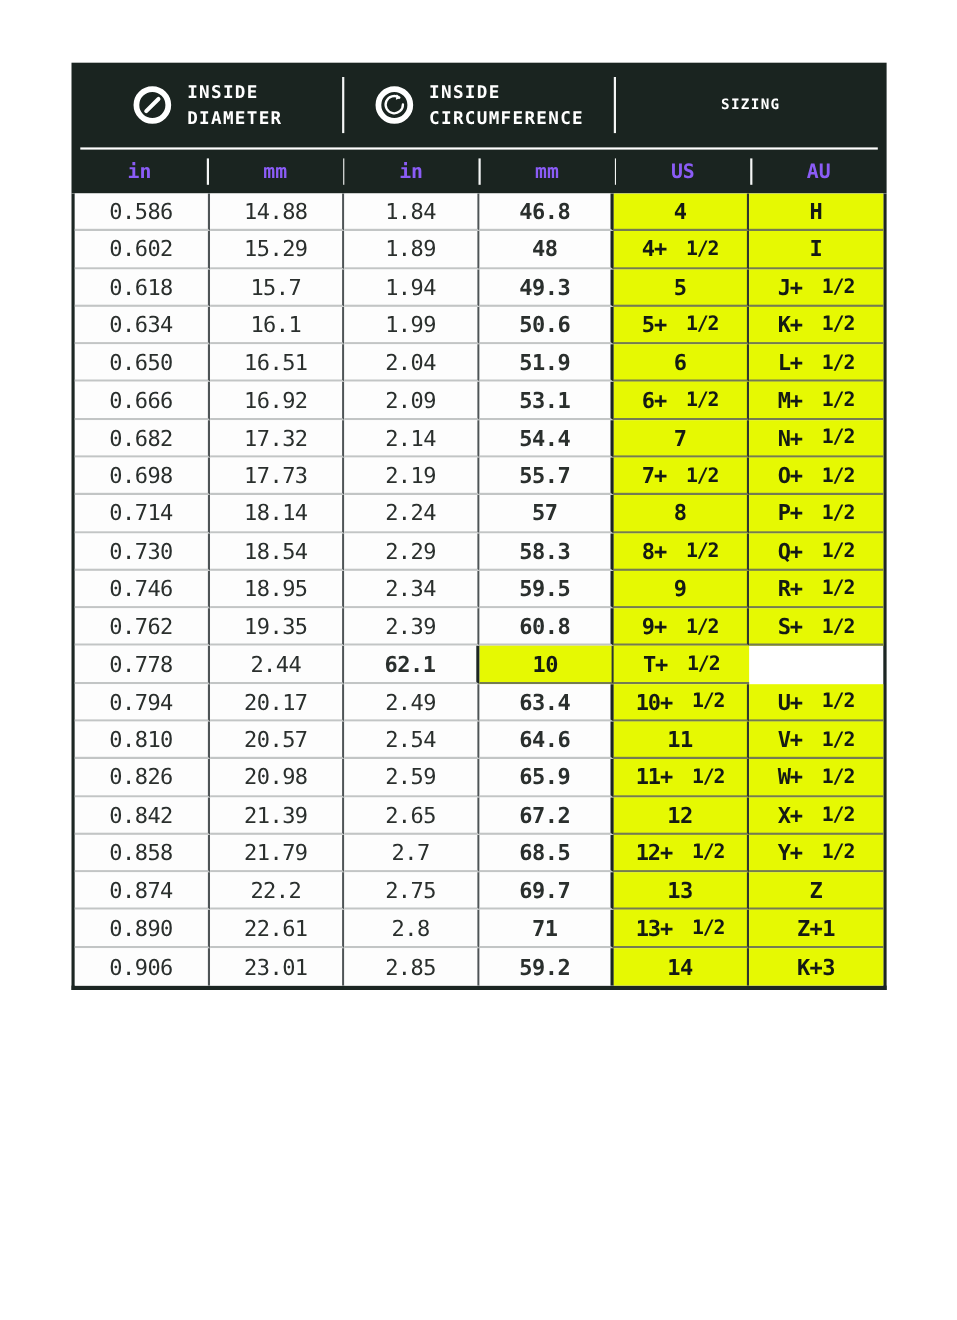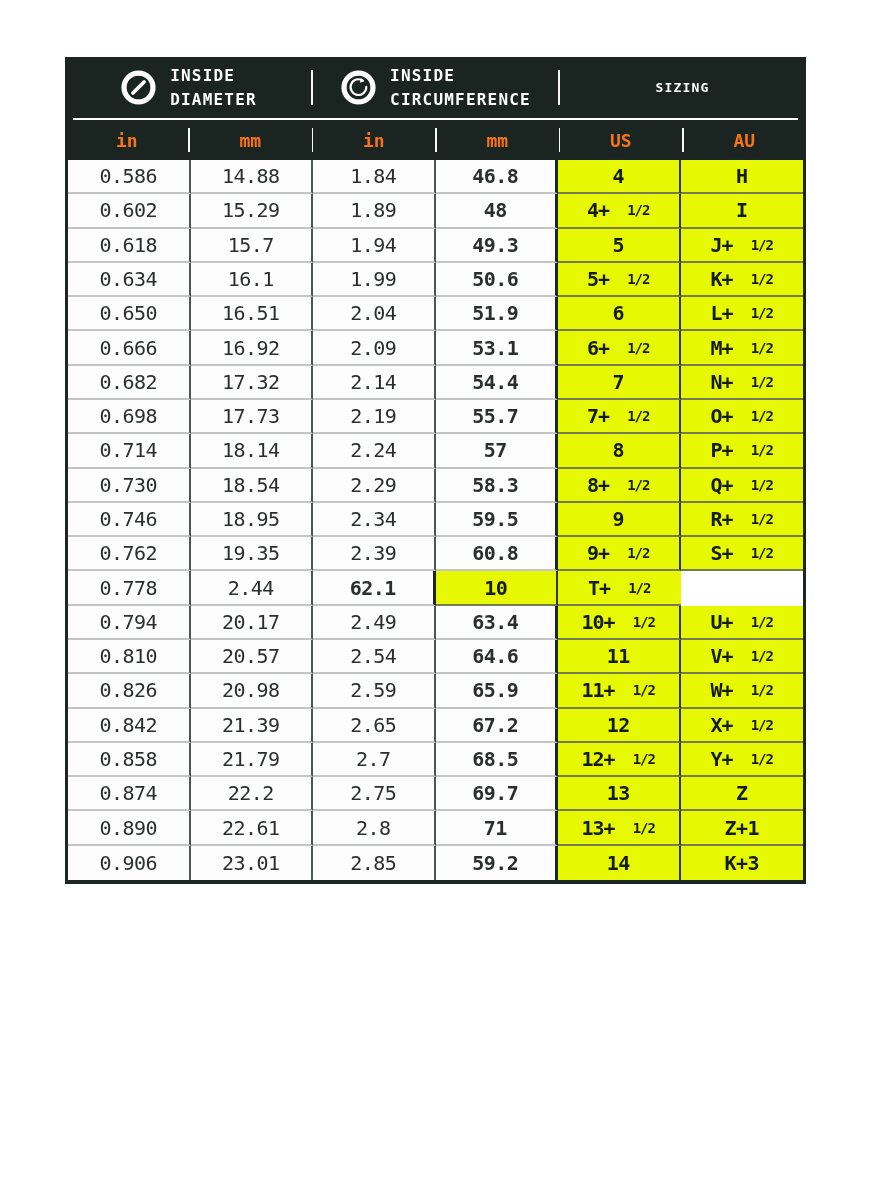--- a/index.html
+++ b/index.html
@@ -9,21 +9,21 @@
     -webkit-font-smoothing:antialiased;
   }
   .chart{
     position:absolute;left:65px;top:57px;width:741px;
   }
   
   .header{
     background:#1a2420;color:#ffffff;width:100%;
   }
   .header-groups{
-    display:flex;height:61px;align-items:center;
+    display:flex;height:77px;align-items:center;
   }
   .hgroup{
     flex:1 1 0;display:flex;align-items:center;justify-content:center;
     gap:13px;position:relative;height:100%;
   }
   .hgroup:not(:last-child)::after{
     content:"";position:absolute;right:-1px;top:13px;bottom:13px;
     width:2px;background:#f4f6f5;
   }
   .hicon{width:37px;height:37px;flex:0 0 auto;display:block;}
@@ -36,21 +36,21 @@
     font-size:13px;font-weight:bold;letter-spacing:1.2px;
   }
   .hline{
     height:2px;background:#ffffff;margin:0 8px;
   }
   .subheader{
     display:grid;grid-template-columns:repeat(6,1fr);height:40px;
   }
   .subcell{
     display:flex;align-items:center;justify-content:center;
-    font-size:18px;font-weight:bold;position:relative;color:#f97316;
+    font-size:18px;font-weight:bold;position:relative;color:#8b5cf6;
   }
   .subcell:not(:last-child)::after{
     content:"";position:absolute;right:-1px;top:8px;bottom:8px;
     width:1.5px;background:#f4f6f5;
   }
   
   .tbody{
     height:724px;box-sizing:border-box;
     border-left:3px solid #1c2623;border-right:3px solid #1c2623;
     border-bottom:4px solid #1c2623;
@@ -70,21 +70,21 @@
   .cell.c4{border-right:3px solid #1c2623;font-weight:bold;}
   .cell.c5{border-right:2px solid #2f3630;}
   .cell.c6{border-right:none;}
   .cell.yellow{
     background:var(--accent,#e6f902);
     border-bottom:2px solid #757c51;
     color:#141a14;font-weight:bold;
   }
   .trow:last-child .cell.yellow{border-bottom:none;}
   .cell .big{font-size:20px;font-weight:bold;letter-spacing:-1px;}
-  .cell .frac{font-size:14px;font-weight:bold;margin-left:18px;letter-spacing:-1px;}
+  .cell .frac{font-size:18px;font-weight:bold;margin-left:18px;letter-spacing:-1px;}
 </style>
 </head>
 <body>
 
 <div class="chart">
 
   <div class="header">
     <div class="header-groups">
 
       <div class="hgroup">

